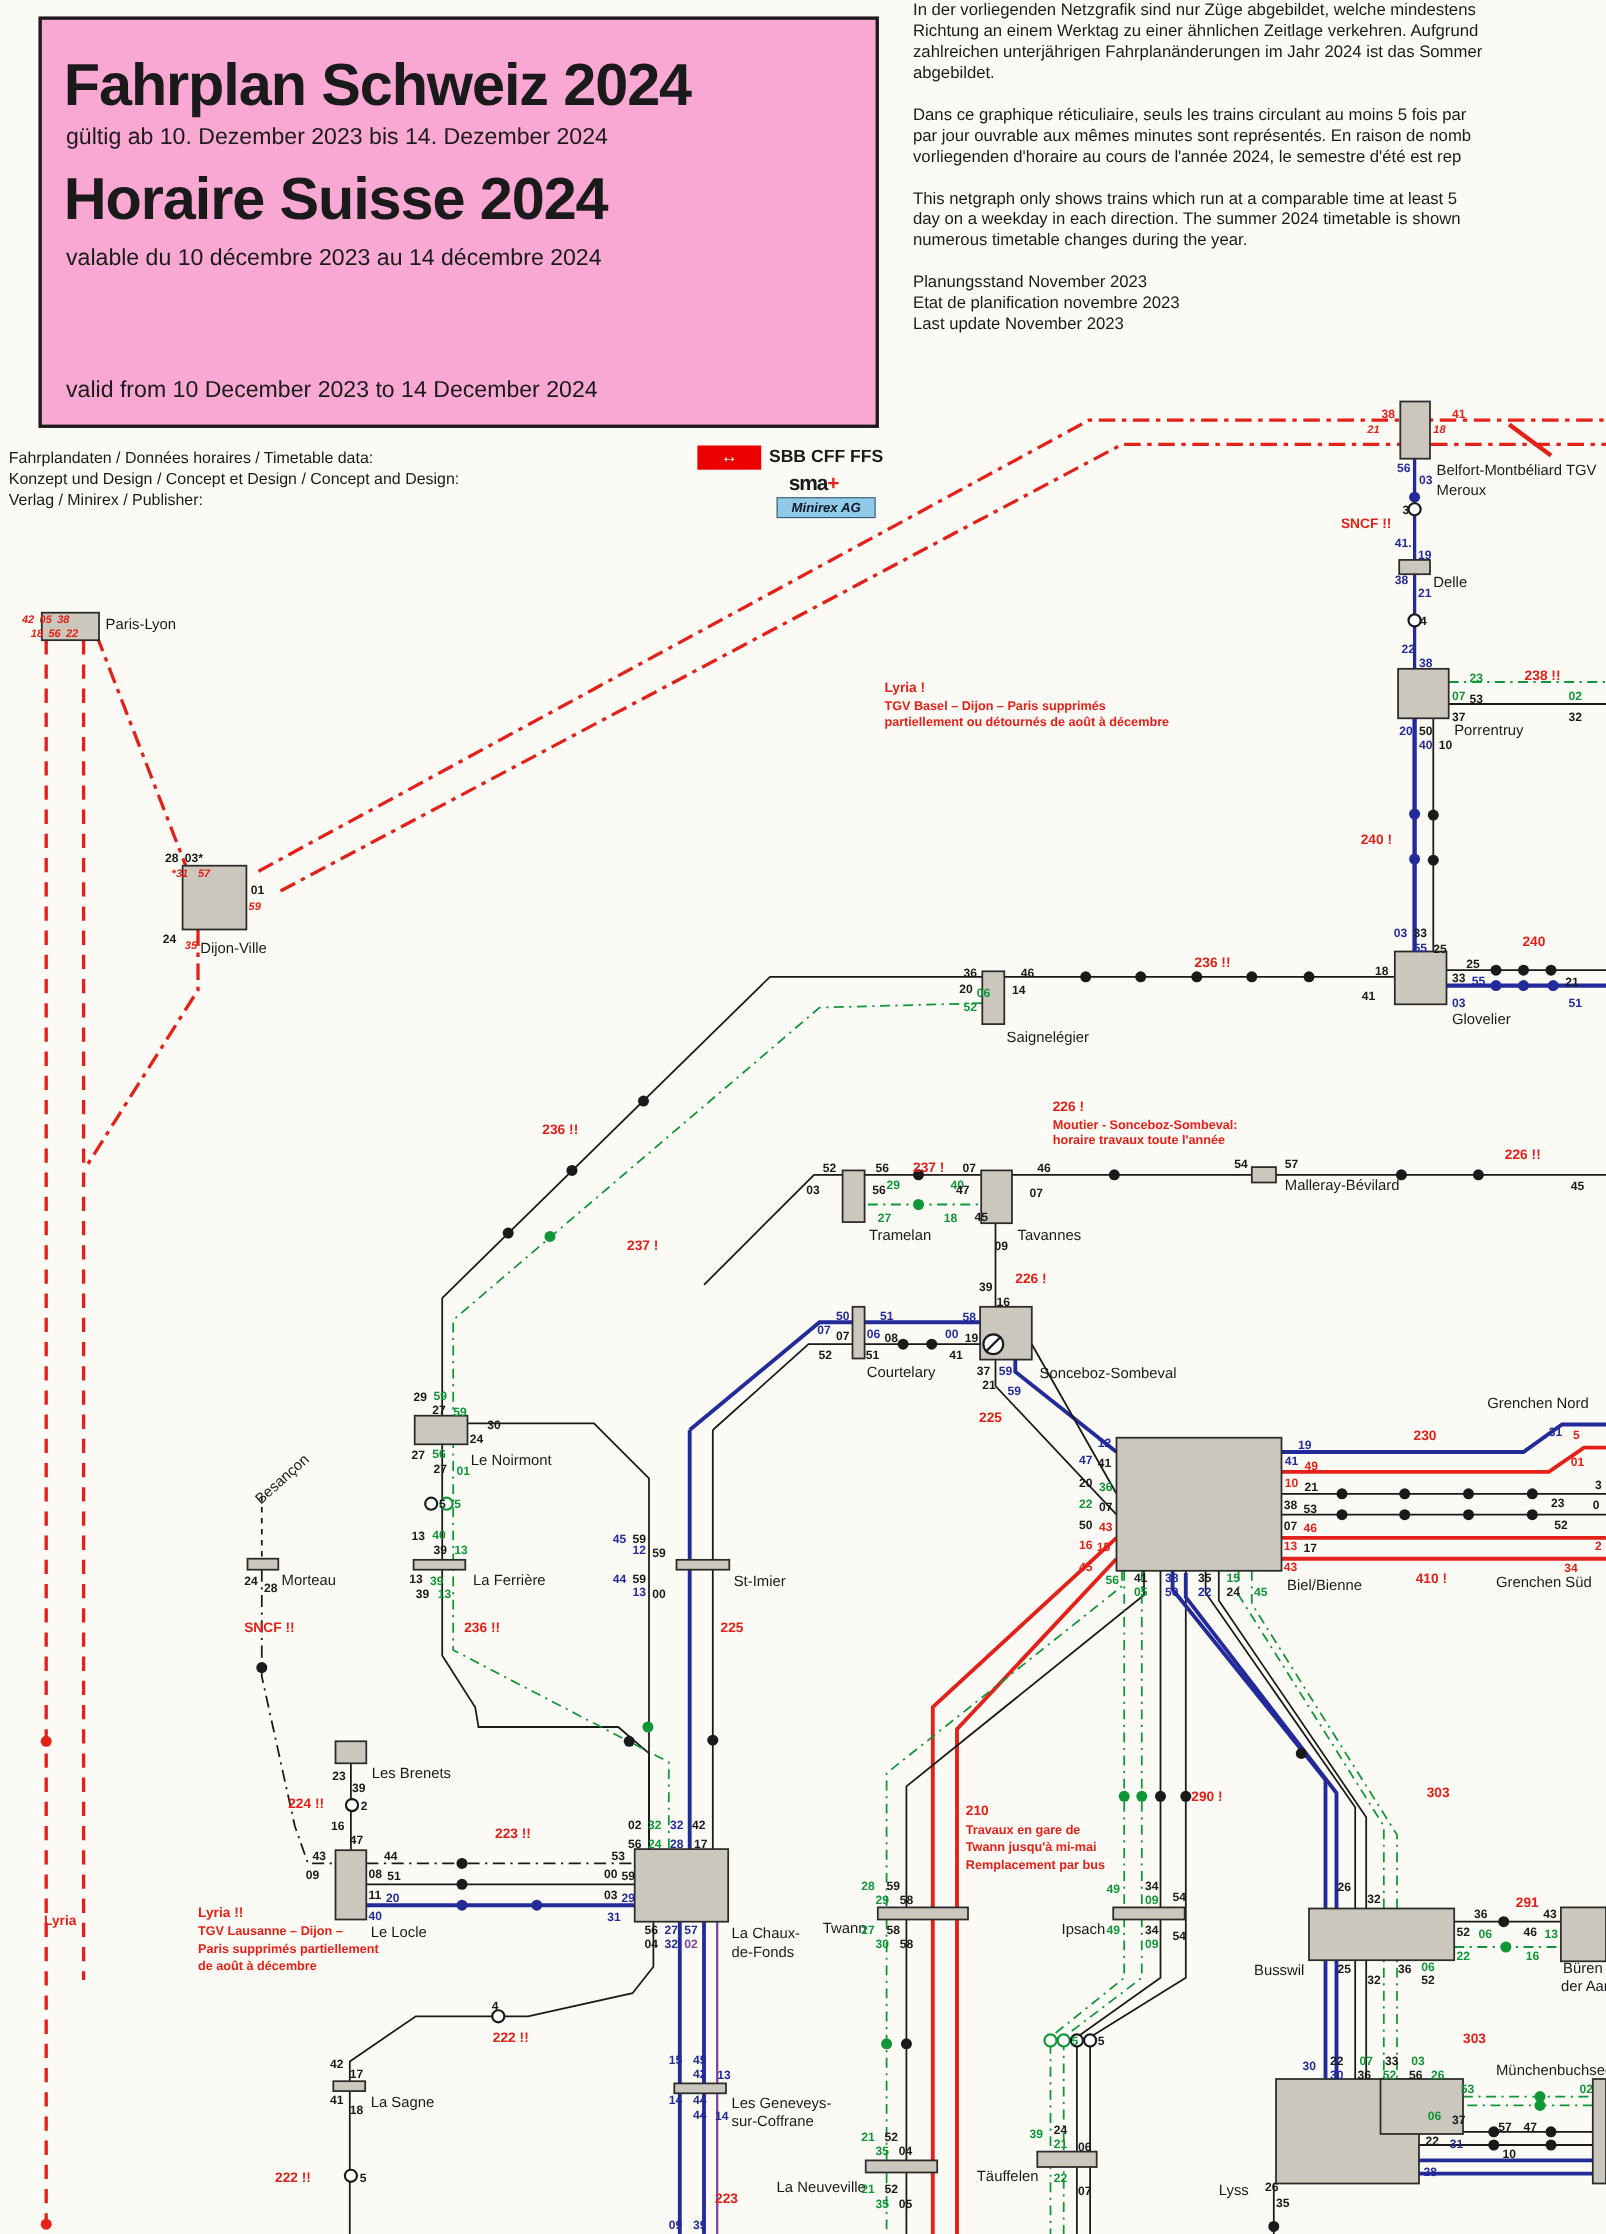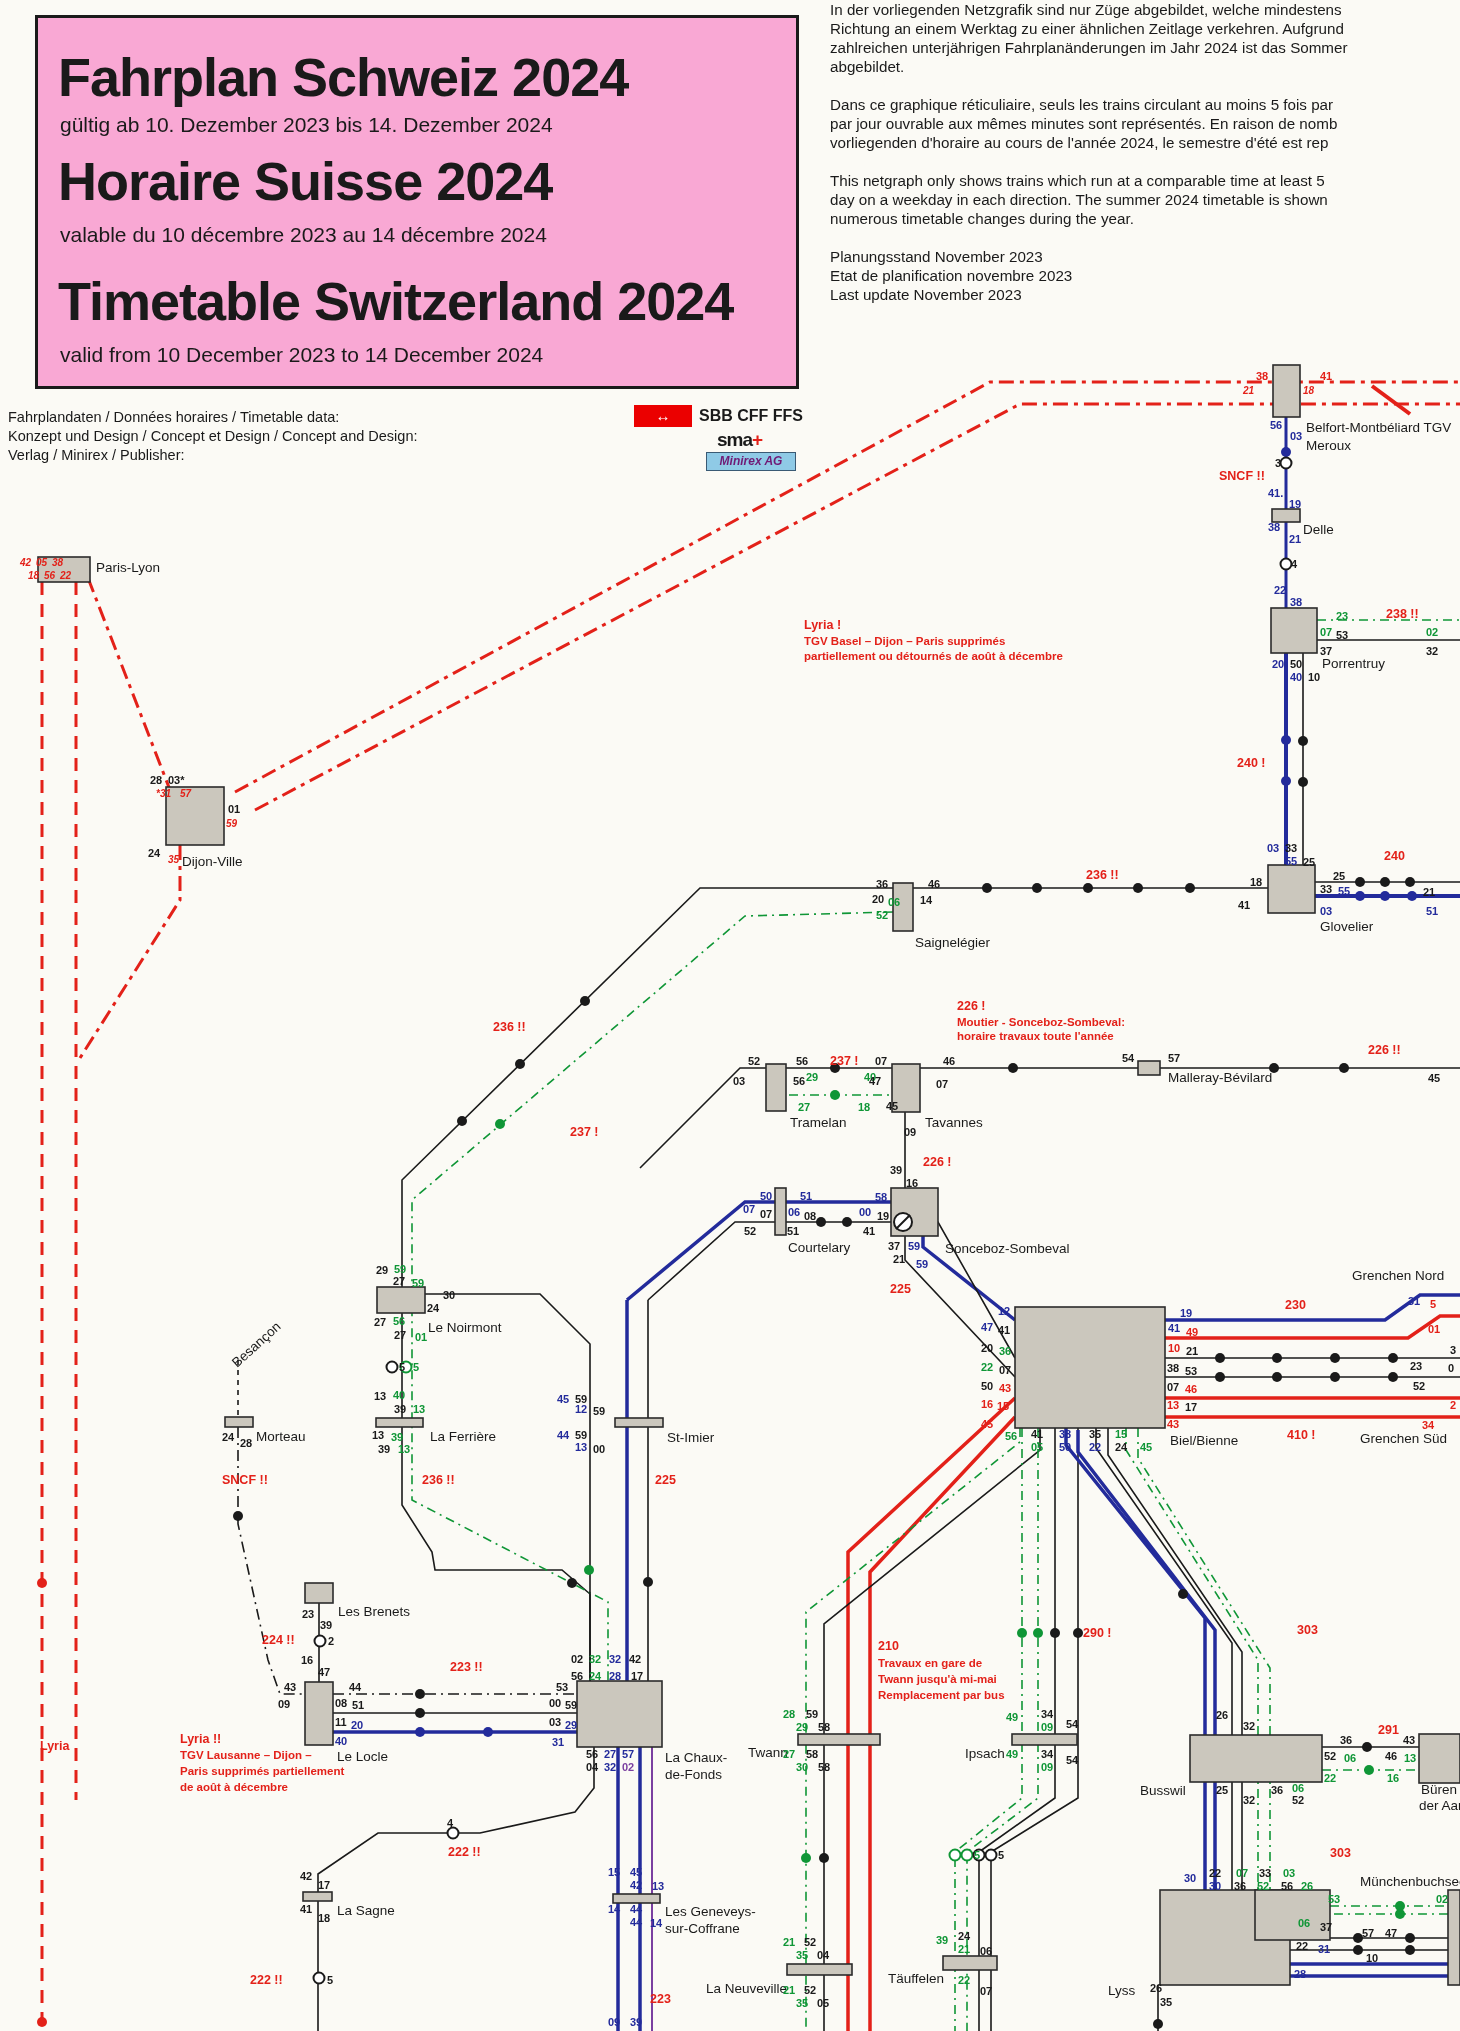--- a/index.html
+++ b/index.html
@@ -10,34 +10,33 @@
   .sub{position:absolute;left:22px;font-size:21px;white-space:nowrap;}
   #credits{position:absolute;left:8px;top:408px;font-size:14.5px;line-height:19px;}
   #info{position:absolute;left:830px;top:0px;font-size:15.2px;line-height:19px;white-space:nowrap;}
   #info .gap{height:19px;}
   #logo-sbb{position:absolute;left:634px;top:405px;display:flex;align-items:center;}
   #sbb-flag{width:58px;height:22px;background:#eb0000;color:#fff;font-weight:bold;text-align:center;line-height:22px;font-size:15px;}
   #sbb-text{margin-left:7px;font-weight:bold;font-size:16px;letter-spacing:0px;}
   #logo-sma{position:absolute;left:717px;top:429px;font-weight:bold;font-size:19px;letter-spacing:-1px;}
   #logo-sma .plus{color:#e32119;}
   #logo-minirex{position:absolute;left:706px;top:452px;width:88px;height:17px;background:#8fcae6;border:1px solid #3a5a74;
-     color:#701a75;font-style:italic;font-weight:bold;font-size:12px;text-align:center;line-height:17px;}
+     color:#0f172a;font-style:italic;font-weight:bold;font-size:12px;text-align:center;line-height:17px;}
   svg{position:absolute;left:0;top:0;}
 </style>
 </head>
 <body>
 
 <div id="canvas">
 
   <div id="title-box">
     <div class="h1" style="top:28px">Fahrplan Schweiz 2024</div>
     <div class="sub" style="top:95px">gültig ab 10. Dezember 2023 bis 14. Dezember 2024</div>
     <div class="h1" style="top:132px">Horaire Suisse 2024</div>
     <div class="sub" style="top:205px">valable du 10 décembre 2023 au 14 décembre 2024</div>
-    <div class="h1" style="top:252px">Timetable Switzerland 2024</div>
     <div class="sub" style="top:325px">valid from 10 December 2023 to 14 December 2024</div>
   </div>
 
   <div id="info">
     <div>
         <div>In der vorliegenden Netzgrafik sind nur Züge abgebildet, welche mindestens</div>
         <div>Richtung an einem Werktag zu einer ähnlichen Zeitlage verkehren. Aufgrund</div>
         <div>zahlreichen unterjährigen Fahrplanänderungen im Jahr 2024 ist das Sommer</div>
         <div>abgebildet.</div>
       </div>

